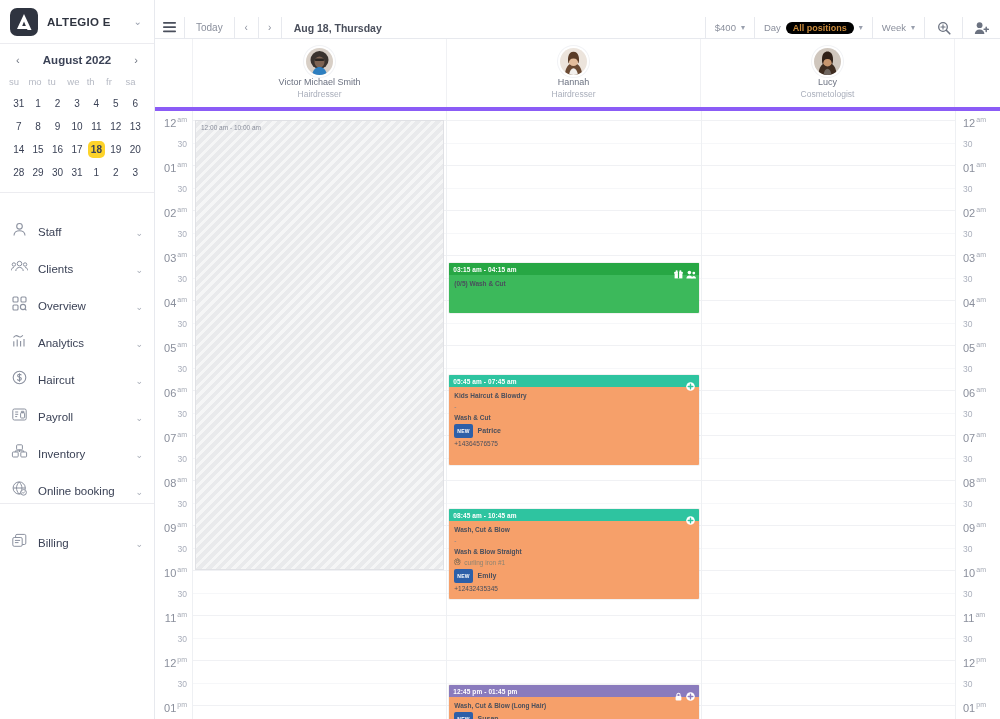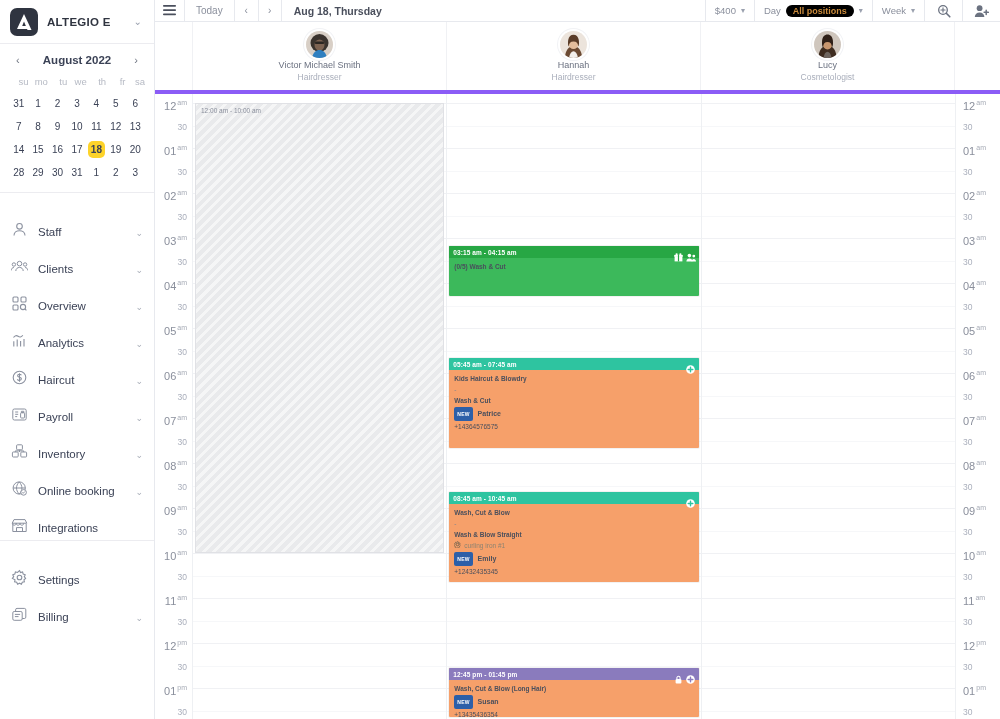--- a/index.html
+++ b/index.html
@@ -41,21 +41,21 @@
   .cal { padding: 10px 9px 8px 9px; border-bottom: 1px solid #ececf0; }
   .cal-head {
     display: flex; align-items: center; justify-content: space-between;
     padding: 0 4px 8px 4px;
   }
   .cal-title { font-size: 11.5px; font-weight: bold; color: #3b4256; }
   .cal-arrow { font-size: 11px; color: #6f7582; cursor: pointer; padding: 0 3px; }
   table.cal-grid { width: 100%; border-collapse: collapse; }
   table.cal-grid th {
     font-size: 9.5px; font-weight: normal; color: #b6bac4;
-    padding: 2px 0 5px 0; text-align: right;
+    padding: 2px 0 5px 0; text-align: left;
   }
   table.cal-grid td {
     font-size: 10px; color: #3b4256; text-align: center;
     padding: 3px 0; height: 19px;
   }
   td.muted { color: #c2c6d0; }
   td .daycell {
     display: inline-block; width: 17px; height: 17px; line-height: 17px;
     border-radius: 5px;
   }
@@ -67,21 +67,21 @@
   .nav-item {
     display: flex; align-items: flex-end; gap: 10px;
     padding: 0 11px; height: 37px; cursor: pointer;
   }
   .nav-ico { width: 17px; height: 17px; flex: none; color: #8b919f; }
   .nav-ico svg { display: block; }
   .nav-label { font-size: 11.5px; color: #3b4256; flex: 1; }
   .nav-caret { font-size: 9px; color: #a8adb8; }
 
   
-  .main { flex: 1; display: flex; flex-direction: column; min-width: 0; }
+  .main { flex: 1; display: flex; flex-direction: column; min-width: 0; margin-top: 17px; }
 
   .toolbar {
     height: 22px; display: flex; align-items: stretch;
     border-bottom: 1px solid #e7e9ee; background: #fff;
     flex: none;
   }
   .tb-burger {
     width: 30px; display: flex; align-items: center; justify-content: center;
     border-right: 1px solid #e7e9ee; cursor: pointer; color: #4d5costs;
     color: #4a4f5c;
@@ -361,43 +361,23 @@
               <svg width="17" height="17" viewBox="0 0 17 17" fill="none" stroke="currentColor" stroke-width="1">
                 <circle cx="8.2" cy="8" r="6.1"></circle>
                 <path d="M2.1 8h12.2M8.2 1.9c1.8 2 2.7 4 2.7 6.1s-.9 4.1-2.7 6.1c-1.8-2-2.7-4-2.7-6.1s.9-4.1 2.7-6.1z"></path>
                 <circle cx="12.6" cy="12.4" r="2.8" fill="#fff"></circle>
                 <path d="M11.3 12.4l.9.9 1.7-1.8"></path>
               </svg>
             </span>
             <span class="nav-label">Online booking</span>
             <span class="nav-caret">⌄</span>
           </div>
-          <div class="nav-item">
-            <span class="nav-ico">
-              <svg width="17" height="17" viewBox="0 0 17 17" fill="none" stroke="currentColor" stroke-width="1">
-                <path d="M1.8 6.2h13.4v8.3H1.8z"></path>
-                <path d="M1.2 6.2L3 2.6h11L15.8 6.2"></path>
-                <path d="M1.4 6.2c0 1.2.8 2 1.9 2s1.9-.8 1.9-2c0 1.2.8 2 1.9 2s1.9-.8 1.9-2c0 1.2.8 2 1.9 2s1.9-.8 1.9-2"></path>
-                <path d="M5.5 14.4v-3.8h6v3.8"></path>
-              </svg>
-            </span>
-            <span class="nav-label">Integrations</span>
-          </div>
         </div>
       <div class="nav-sep"></div>
       <div id="nav-bottom">
-          <div class="nav-item">
-            <span class="nav-ico">
-              <svg width="17" height="17" viewBox="0 0 17 17" fill="none" stroke="currentColor" stroke-width="1.1">
-                <circle cx="8.5" cy="8.5" r="2.3"></circle>
-                <path d="M8.5 1.6l1 1.9 2.1-.5.6 2.1 2 .7-.9 1.9 1.3 1.7-1.6 1.4.4 2.1-2.1.3-.9 2-1.9-1-1.9 1-.9-2-2.1-.3.4-2.1L1.4 9.4l1.3-1.7-.9-1.9 2-.7.6-2.1 2.1.5z"></path>
-              </svg>
-            </span>
-            <span class="nav-label">Settings</span>
-          </div>
           <div class="nav-item">
             <span class="nav-ico">
               <svg width="17" height="17" viewBox="0 0 17 17" fill="none" stroke="currentColor" stroke-width="1">
                 <rect x="1.8" y="5.5" width="9.4" height="8.8" rx="1.4"></rect>
                 <path d="M4.6 5.5V3.8a1.4 1.4 0 011.4-1.4h7.4a1.4 1.4 0 011.4 1.4v7.3a1.4 1.4 0 01-1.4 1.4h-2.2"></path>
                 <path d="M3.9 8.4h5.2M3.9 10.6h3.6"></path>
               </svg>
             </span>
             <span class="nav-label">Billing</span>
             <span class="nav-caret">⌄</span>

